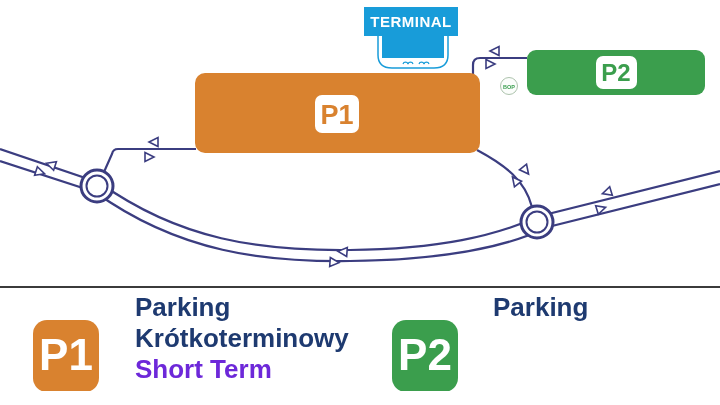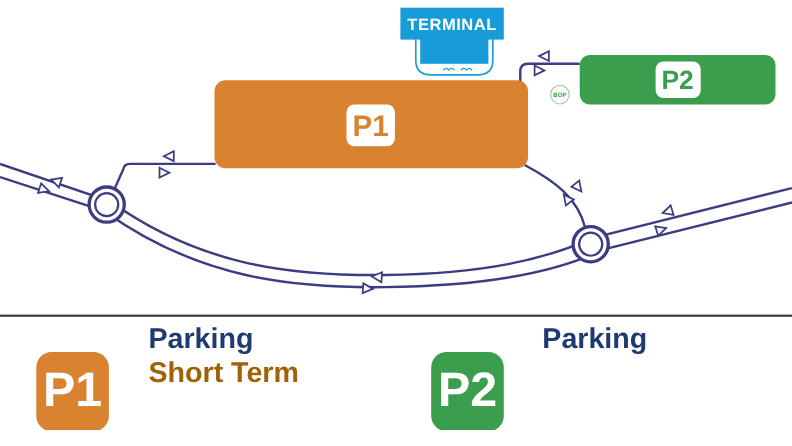--- a/index.html
+++ b/index.html
@@ -12,21 +12,21 @@
   #divider{position:absolute;left:0;top:286px;width:720px;height:2px;background:#3b3b3b;}
   .legend-badge{
     position:absolute;top:320px;width:66px;height:72px;border-radius:14px;
     color:#ffffff;font-weight:bold;font-size:44px;text-align:center;line-height:70px;
   }
   #legend-badge-p1{left:33px;background:#d9822f;}
   #legend-badge-p2{left:392px;background:#3b9e4d;}
   .legend-text{position:absolute;top:292px;font-weight:bold;font-size:26px;line-height:31px;color:#1e3a70;}
   #legend-text-p1{left:135px;}
   #legend-text-p2{left:493px;}
-  .legend-sub{color:#a16207;}
+  .legend-sub{color:#6d28d9;}
 </style>
 </head>
 <body>
 
 <div id="stage">
 
   <svg id="map-svg" width="720" height="288" viewBox="0 0 720 288">
 
     <g stroke="#3b3d80" stroke-width="2.2" fill="none">
 
@@ -90,20 +90,21 @@
       <circle cx="509" cy="86" r="8.5" fill="#fbfdfb" stroke="#adc3ad" stroke-width="1"></circle>
       <text class="svg-label" x="509" y="88.5" font-size="5.5" text-anchor="middle" fill="#3a9e4f">BOP</text>
     </g>
   </svg>
 
   <div id="divider"></div>
 
   <div id="legend-badge-p1" class="legend-badge">P1</div>
   <div id="legend-text-p1" class="legend-text">
     <div>Parking</div>
+    <div>Krótkoterminowy</div>
     <div class="legend-sub">Short Term</div>
   </div>
 
   <div id="legend-badge-p2" class="legend-badge">P2</div>
   <div id="legend-text-p2" class="legend-text">
     <div>Parking</div>
   </div>
 
 </div>
 

